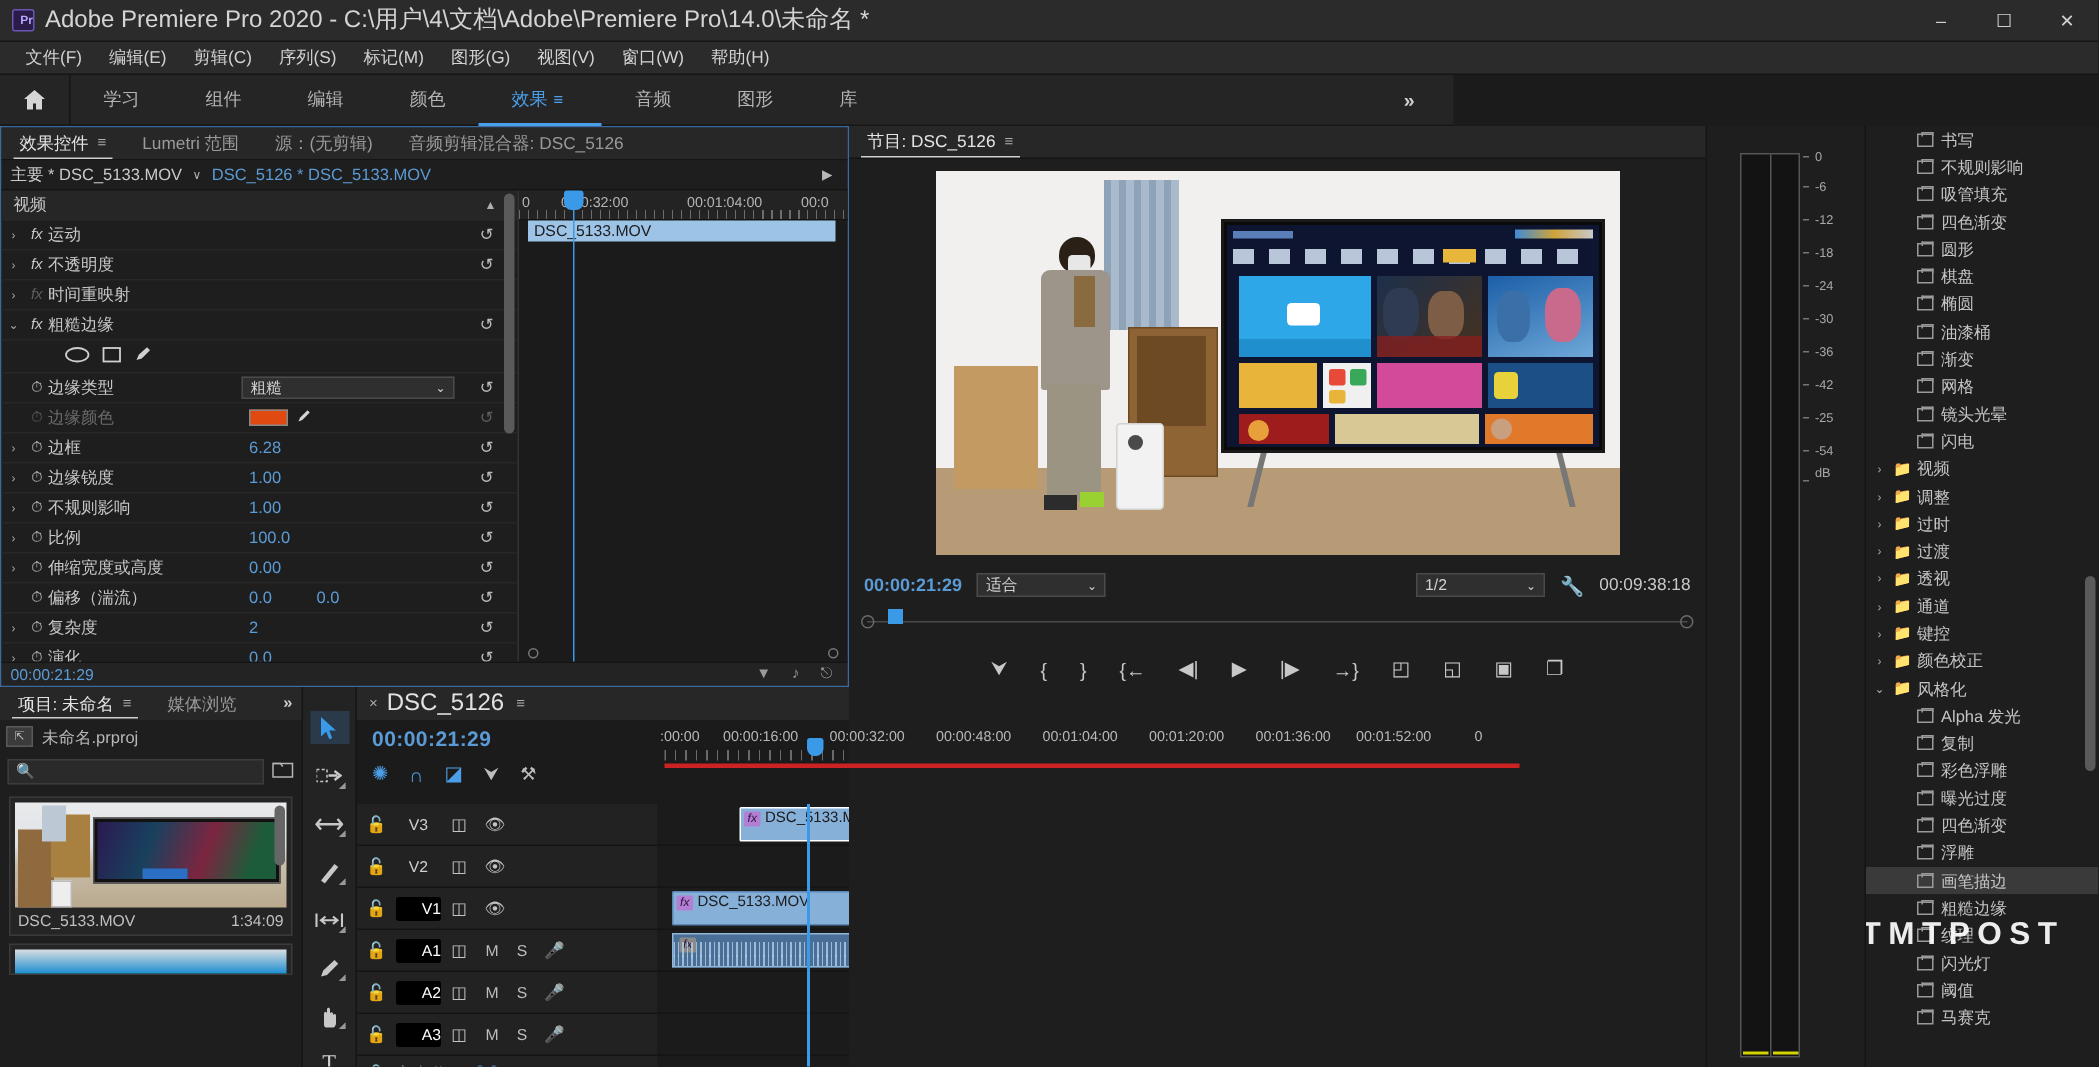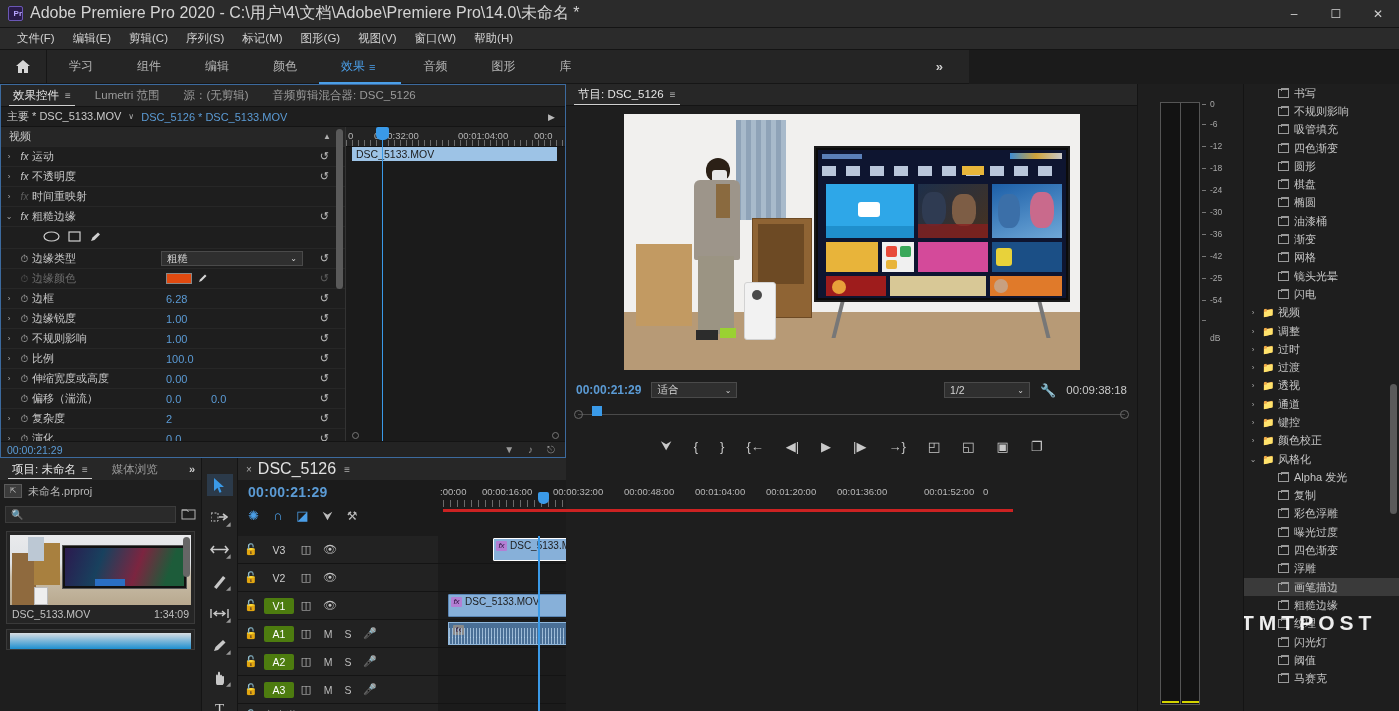--- a/index.html
+++ b/index.html
@@ -221,21 +221,21 @@
   #tl-tracks { flex: 1; display: flex; position: relative; overflow: hidden; }
   #trackheads { width: 200px; background: #1e1e1e; }
   .thead {
     height: 28px; display: flex; align-items: center; border-bottom: 1px solid #141414;
     background: #222; font-size: 10.5px; position: relative;
   }
   .lock { width: 26px; text-align:center; color:#b6b6b6; font-size:11px; }
   .tname {
     width: 30px; text-align: center; color: #cfcfcf; font-size: 10.5px; padding: 2px 0;
   }
-  .tname.on { background: #4d7c0f; color: #fff; border-radius:2px;}
+  .tname.on { background: #000000; color: #fff; border-radius:2px;text-align:right;}
   .ticon { width: 24px; text-align: center; color: #c3c3c3; font-size: 11px; }
   .tm { width: 20px; text-align: center; color: #bdbdbd; font-size: 10.5px; }
   #master-row { height: 22px; display:flex; align-items:center; background:#222; }
   #tl-canvas { flex: 1; position: relative; background: #1b1b1b; overflow: hidden; }
   .trackbg { position: absolute; left: 0; right: 0; border-bottom: 1px solid #141414; }
   .clip {
     position: absolute; background: #87b0d9; border: 1px solid #5a86b5;
     border-radius: 1px; overflow: hidden;
   }
   .clip.sel { border: 1px solid #ffffff; }
@@ -667,21 +667,21 @@
           </div>
           <div id="tl-rulerwrap">
             <div id="tl-ruler">
               <span class="tlrt" style="left:2px">:00:00</span>
               <span class="tlrt" style="left:44px">00:00:16:00</span>
               <span class="tlrt" style="left:115px">00:00:32:00</span>
               <span class="tlrt" style="left:186px">00:00:48:00</span>
               <span class="tlrt" style="left:257px">00:01:04:00</span>
               <span class="tlrt" style="left:328px">00:01:20:00</span>
               <span class="tlrt" style="left:399px">00:01:36:00</span>
-              <span class="tlrt" style="left:486px">00:01:52:00</span>
+              <span class="tlrt" style="left:466px">00:01:52:00</span>
               <span class="tlrt" style="left:545px">0</span>
               <div id="tl-tickrow"></div>
               <div id="renderbar-red"></div>
               <div id="renderbar-yellow"></div>
               <div id="tl-ph" style="left:100px"></div>
             </div>
           </div>
         </div>
 
         <div id="tl-tracks">
@@ -899,21 +899,21 @@
           <span class="mlab" style="top:105px">-30</span>
         <span class="mtick" style="top:132px"></span>
           <span class="mlab" style="top:127px">-36</span>
         <span class="mtick" style="top:154px"></span>
           <span class="mlab" style="top:149px">-42</span>
         <span class="mtick" style="top:176px"></span>
           <span class="mlab" style="top:171px">-25</span>
         <span class="mtick" style="top:198px"></span>
           <span class="mlab" style="top:193px">-54</span>
         <span class="mtick" style="top:218px"></span>
-          <span class="mlab" style="top:231px">dB</span>
+          <span class="mlab" style="top:208px">dB</span>
       </div>
     </div>
 
   </div>
 
   <div id="rightcol">
     <div id="ef-list">
         <div class="efrow">
           <span style="width: 34px;"></span>
           <span class="ef-fxicon"></span>

